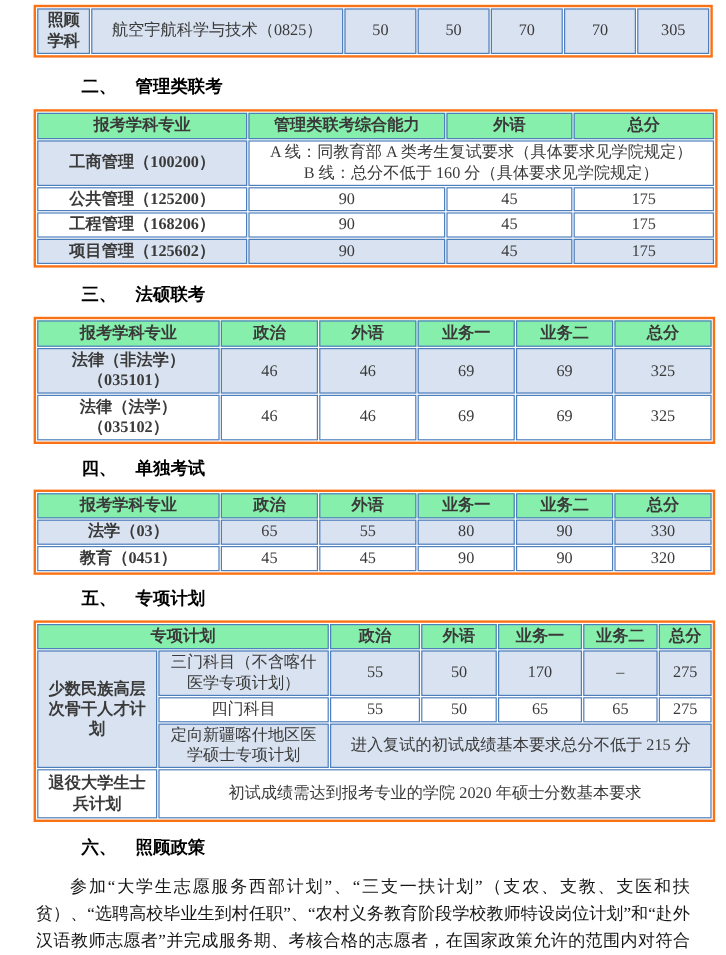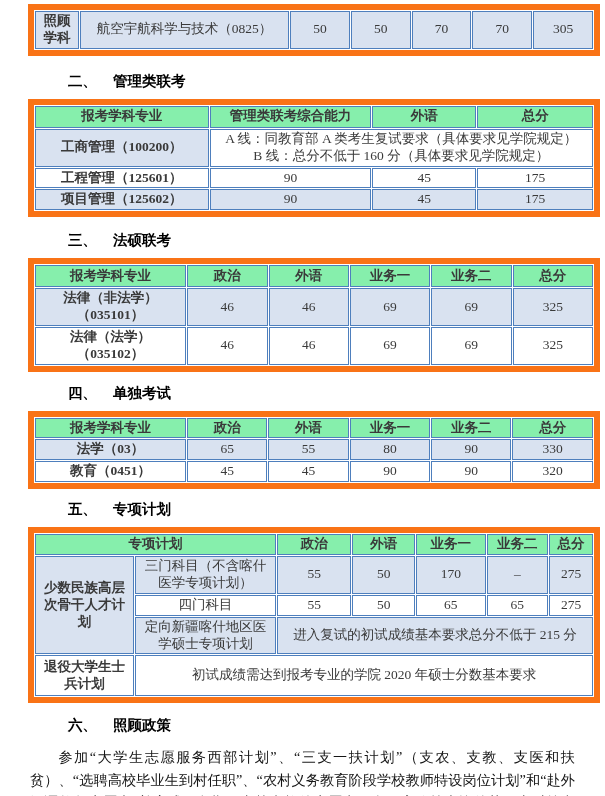--- a/index.html
+++ b/index.html
@@ -4,21 +4,21 @@
 <style>
   html,body{margin:0;padding:0;}
   body{
     width:605px;height:796px;overflow:hidden;background:#ffffff;
     font-family:"Liberation Serif","DejaVu Serif",serif;
     color:#000;
   }
   .page{padding:4px 5px 0 28px;}
   table.doc-table{
     border-collapse:separate;border-spacing:1px;table-layout:fixed;
-    background:#ffffff;border:6px solid #f97316;
+    background:#ffffff;border:2px solid #f97316;
   }
   table.doc-table td{
     border:1.5px solid #4e7fbd;
     font-size:13.5px;color:#3a3a3a;
     text-align:center;vertical-align:middle;
     padding:1px 3px;line-height:1.25;overflow:hidden;
   }
   td.al{text-align:left;padding-left:7px;}
   td.bg{background:#d9e2f0;}
   td.b{font-weight:bold;color:#000;}
@@ -85,21 +85,27 @@
             <td class="hdr">管理类联考综合能力</td>
             <td class="hdr">外语</td>
             <td class="hdr">总分</td>
           </tr>
           <tr style="height: 38px;">
             <td class="bg b al">工商管理（100200）</td>
             <td colspan="3" class="al pre">A 线：同教育部 A 类考生复试要求（具体要求见学院规定）
 B 线：总分不低于 160 分（具体要求见学院规定）</td>
           </tr>
           <tr style="height: 17px;">
-            <td class="b al">工程管理（125601）</td>
+            <td class="b al">公共管理（125200）</td>
+            <td class="">90</td>
+            <td class="">45</td>
+            <td class="">175</td>
+          </tr>
+          <tr style="height: 17px;">
+            <td class="b al">工程管理（168206）</td>
             <td class="">90</td>
             <td class="">45</td>
             <td class="">175</td>
           </tr>
           <tr style="height: 17px;">
             <td class="bg b al">项目管理（125602）</td>
             <td class="bg">90</td>
             <td class="bg">45</td>
             <td class="bg">175</td>
           </tr>

